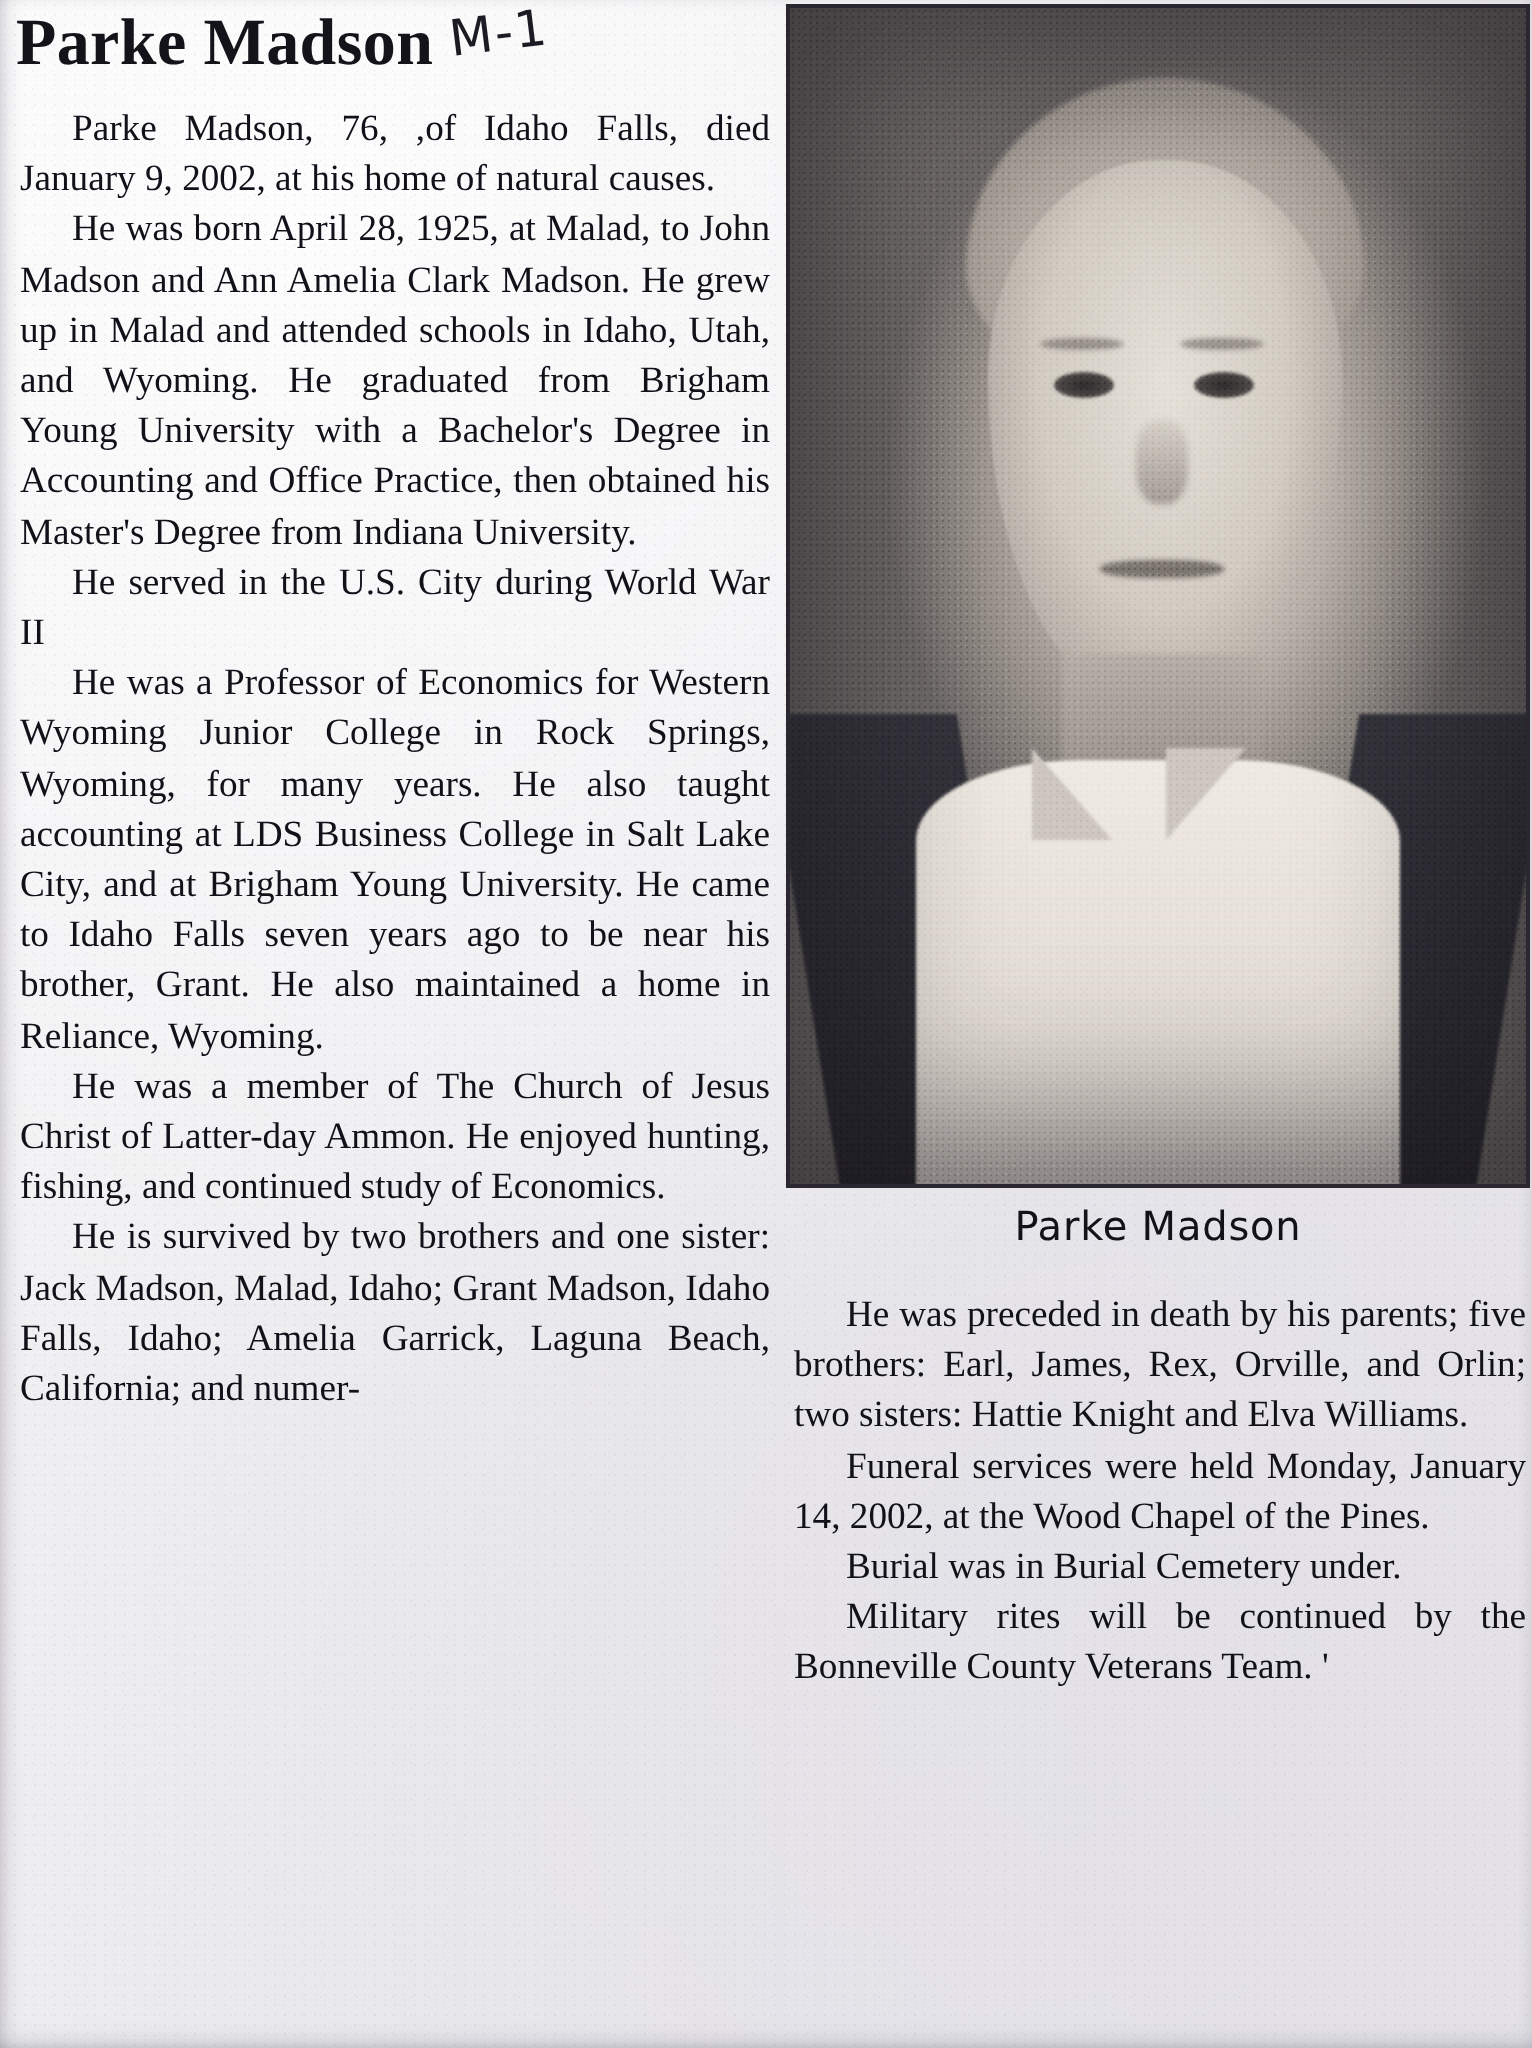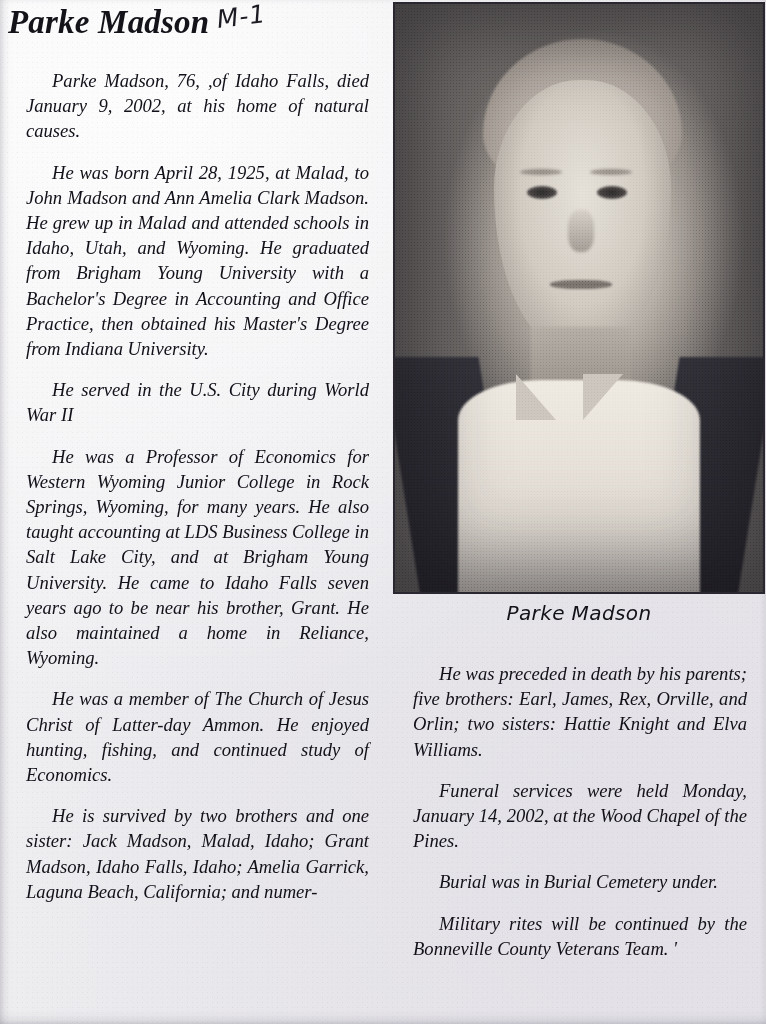--- a/index.html
+++ b/index.html
@@ -49,21 +49,20 @@
     pointer-events: none;
     box-shadow:
       inset 6px 0 14px -10px rgba(60,55,75,0.55),
       inset 0 -8px 16px -12px rgba(60,55,75,0.45),
       inset -4px 0 12px -10px rgba(60,55,75,0.30);
   }
 
   .layer {
     position: absolute;
     z-index: 2;
-    font-style: italic;
   }
 
   
   #headline-row {
     left: 8px;
     top: 4px;
     width: 380px;
     display: flex;
     align-items: flex-start;
     gap: 8px;
@@ -89,21 +88,21 @@
   
   .col {
     font-size: 18.6px;
     line-height: 25.2px;
     text-align: justify;
     text-justify: inter-word;
     font-family: "Liberation Serif", serif;
     color: #121019;
   }
   .col p {
-    margin: 16px;
+    margin: 0;
     text-indent: 26px;
   }
   .col p.noindent {
     text-indent: 0;
   }
 
   #col-left {
     left: 10px;
     top: 52px;
     width: 375px;

